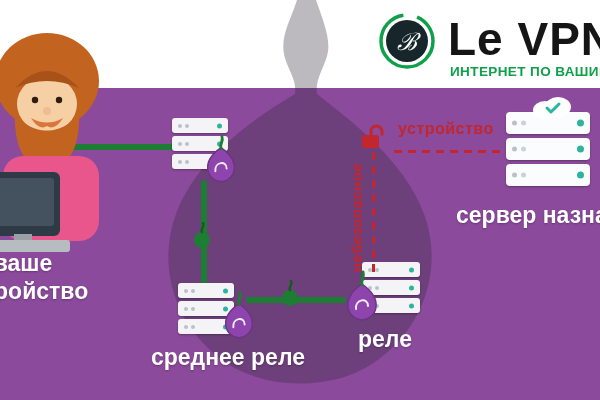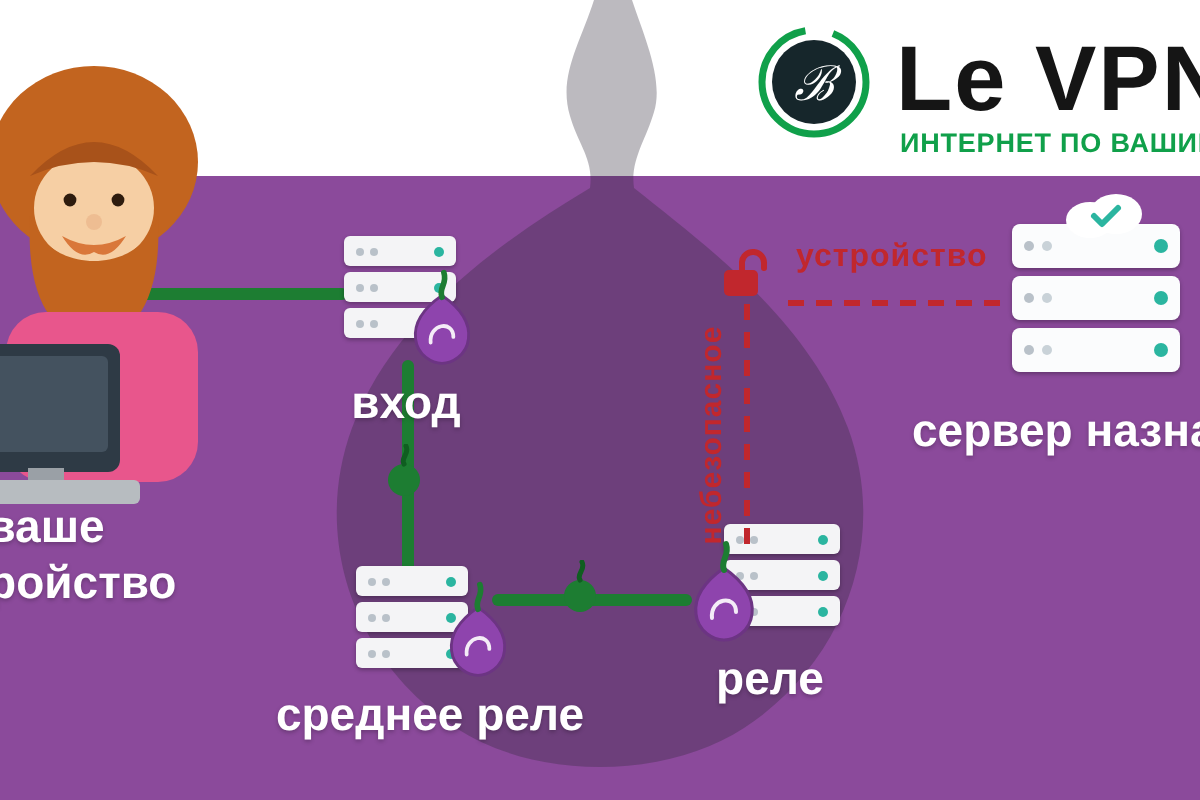--- a/index.html
+++ b/index.html
@@ -113,33 +113,32 @@
   <div class="server" style="left:172px;top:118px;width:56px;">
     <div class="slat" style="height:15px"></div>
     <div class="slat" style="height:15px"></div>
     <div class="slat" style="height:15px"></div>
   </div>
   <svg class="layer" style="left:204px;top:134px;z-index:5;" width="34" height="50" viewBox="0 0 36 50">
     <path d="M18,13 C28,20 33,28 32,36 C31,45 23,49 18,49 C13,49 5,45 4,36 C3,28 8,20 18,13 Z" fill="#8e44ad" stroke="#6c3483" stroke-width="1.5"></path>
     <path d="M18,14 C16,9 21,7 19,1" stroke="#1d7d32" stroke-width="3" fill="none" stroke-linecap="round"></path>
     <path d="M12,38 C11,28 24,26 24,35" stroke="#ffffff" stroke-width="2" fill="none" stroke-linecap="round" opacity="0.9"></path>
   </svg>
-  <div class="nlabel" style="left:148px;top:188px;width:110px;">вход</div>
 
   <div class="server" style="left:178px;top:283px;width:56px;">
     <div class="slat" style="height:15px"></div>
     <div class="slat" style="height:15px"></div>
     <div class="slat" style="height:15px"></div>
   </div>
   <svg class="layer" style="left:222px;top:290px;z-index:5;" width="34" height="50" viewBox="0 0 36 50">
     <path d="M18,13 C28,20 33,28 32,36 C31,45 23,49 18,49 C13,49 5,45 4,36 C3,28 8,20 18,13 Z" fill="#8e44ad" stroke="#6c3483" stroke-width="1.5"></path>
     <path d="M18,14 C16,9 21,7 19,1" stroke="#1d7d32" stroke-width="3" fill="none" stroke-linecap="round"></path>
     <path d="M12,38 C11,28 24,26 24,35" stroke="#ffffff" stroke-width="2" fill="none" stroke-linecap="round" opacity="0.9"></path>
   </svg>
-  <div class="nlabel nowrap" style="left:125px;top:344px;width:180px;">среднее реле</div>
+  <div class="nlabel nowrap" style="left:125px;top:344px;width:180px;text-align:right;">среднее реле</div>
 
   <div class="server" style="left:362px;top:262px;width:58px;">
     <div class="slat" style="height:15px"></div>
     <div class="slat" style="height:15px"></div>
     <div class="slat" style="height:15px"></div>
   </div>
   <svg class="layer" style="left:344px;top:270px;z-index:5;" width="36" height="52" viewBox="0 0 36 50">
     <path d="M18,13 C28,20 33,28 32,36 C31,45 23,49 18,49 C13,49 5,45 4,36 C3,28 8,20 18,13 Z" fill="#8e44ad" stroke="#6c3483" stroke-width="1.5"></path>
     <path d="M18,14 C16,9 21,7 19,1" stroke="#1d7d32" stroke-width="3" fill="none" stroke-linecap="round"></path>
     <path d="M12,38 C11,28 24,26 24,35" stroke="#ffffff" stroke-width="2" fill="none" stroke-linecap="round" opacity="0.9"></path>

